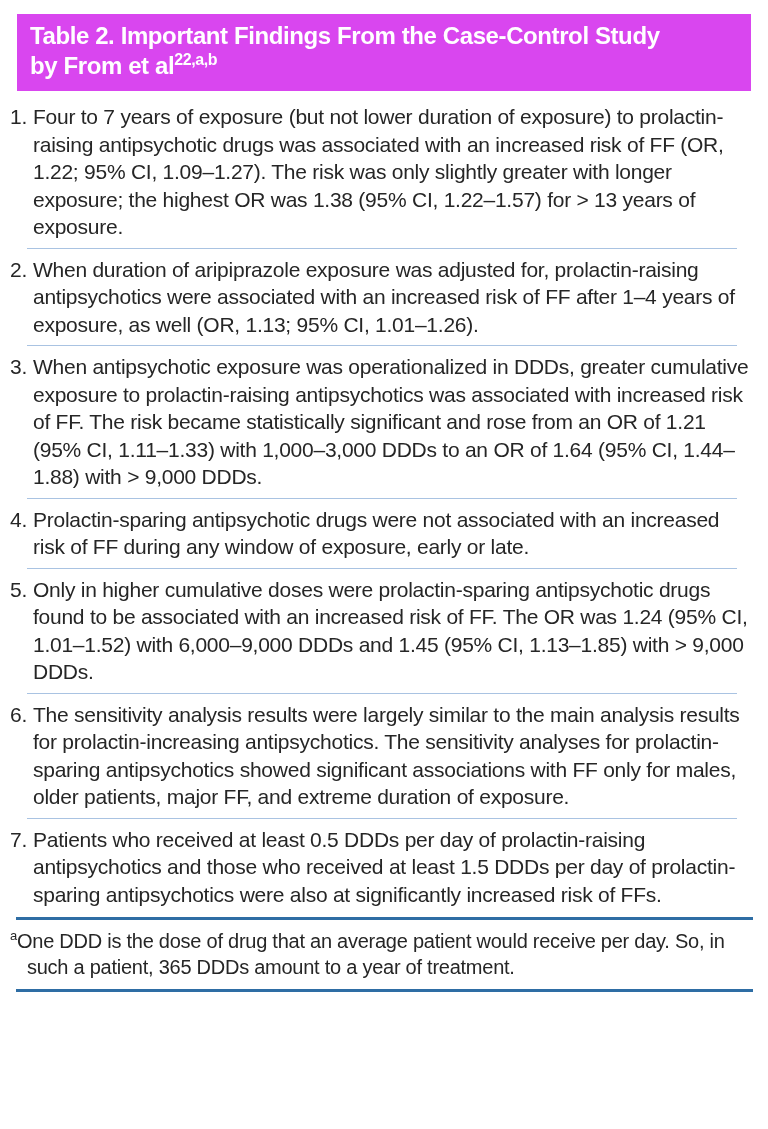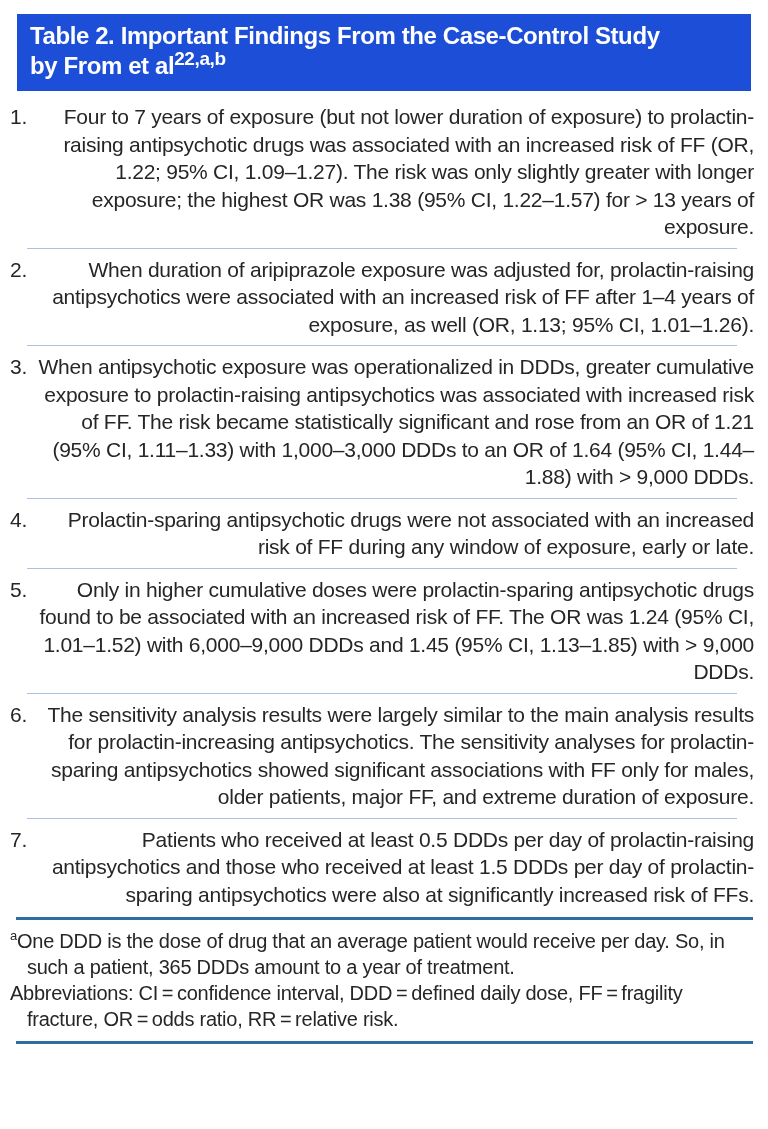--- a/index.html
+++ b/index.html
@@ -17,30 +17,30 @@
   .page {
     width: 768px;
     height: 1129px;
     position: relative;
     box-sizing: border-box;
   }
 
   
   .table-header {
     margin: 14px 17px 11px 17px;
-    background: #1d4ed8;
+    background: #d946ef;
     color: #ffffff;
     padding: 7px 24px 10px 13px;
     font-weight: bold;
     font-size: 24px;
     line-height: 30px;
     letter-spacing: -0.4px;
   }
   .table-header sup {
-    font-size: 19px;
+    font-size: 16px;
     line-height: 0;
     margin-top: 24px;
   }
 
   
   .findings {
     padding: 0 14px 0 10px;
   }
   .finding {
     display: flex;
@@ -48,21 +48,20 @@
     line-height: 27.5px;
     letter-spacing: -0.25px;
     padding: 1px 0 2px 0;
   }
   .finding .num {
     flex: 0 0 23px;
     white-space: nowrap;
   }
   .finding .txt {
     flex: 1;
-    text-align: right;
   }
 
   .sep-light {
     border: none;
     border-top: 1.5px solid #a9c3e2;
     margin: 5px 17px 6px 17px;
     height: 0;
   }
   .rule-dark {
     border: none;
@@ -146,18 +145,17 @@
       <span class="num">7.</span>
       <span class="txt">Patients who received at least 0.5 DDDs per day of prolactin-raising antipsychotics and those who received at least 1.5 DDDs per day of prolactin-sparing antipsychotics were also at significantly increased risk of FFs.</span>
     </div>
 
   </div>
 
   <hr class="rule-dark">
 
   <div class="footnotes">
     <div class="footnote"><sup>a</sup><span>One DDD is the dose of drug that an average patient would receive per day. So, in such a patient, 365 DDDs amount to a year of treatment.</span></div>
-    <div class="abbrev">Abbreviations: CI = confidence interval, DDD = defined daily dose, FF = fragility fracture, OR = odds ratio, RR = relative risk.</div>
   </div>
 
   <hr class="rule-dark bottom">
 
 </div>
 
 </body></html>

